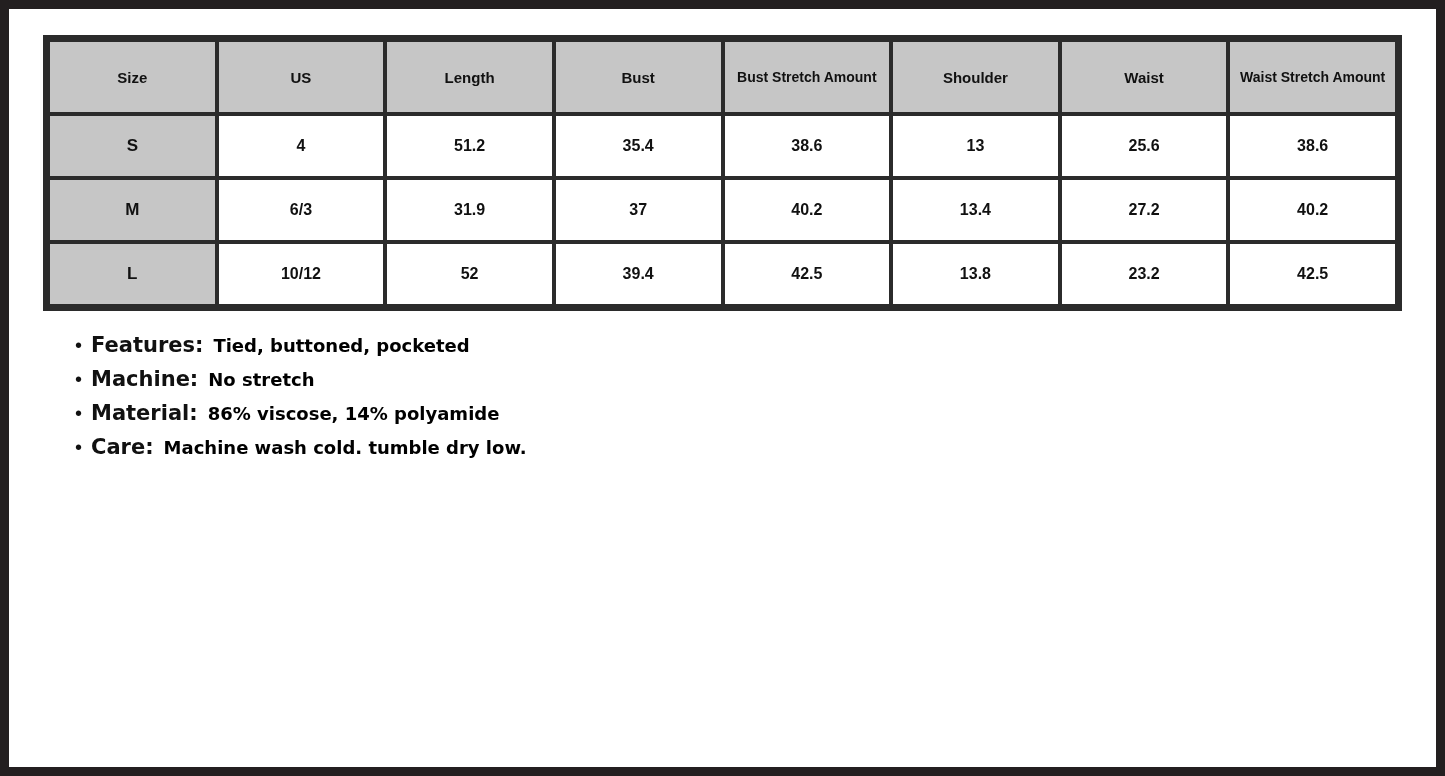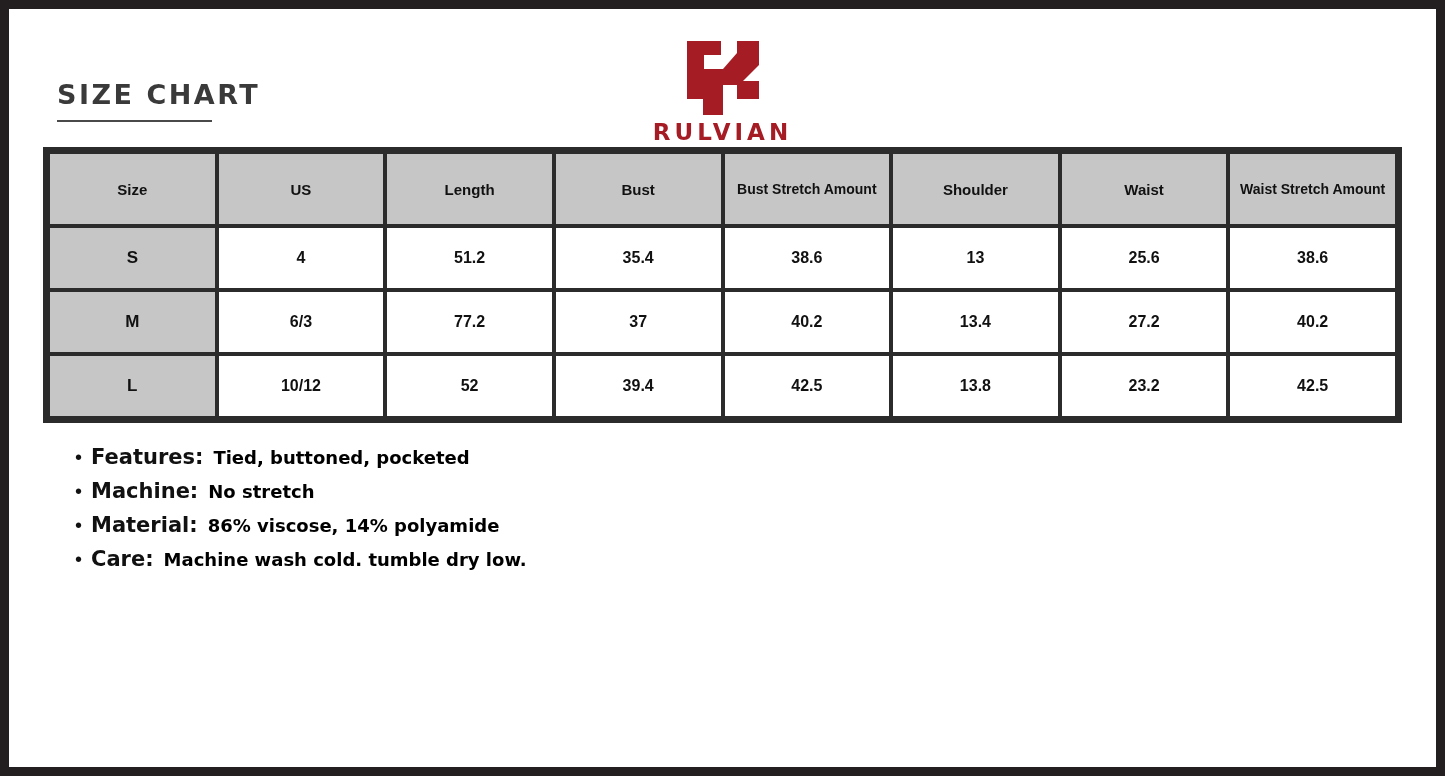--- a/index.html
+++ b/index.html
@@ -133,33 +133,20 @@
     margin-left: 10px;
     font-family: "DejaVu Sans", sans-serif;
   }
 </style>
 </head>
 <body>
 
 <div class="page">
   <div class="inner">
 
-    <div class="header">
-      <div class="title-block">
-        <div class="title">SIZE CHART</div>
-        <div class="title-rule"></div>
-      </div>
-      <div class="brand">
-        <svg class="brand-mark" width="92" height="78" viewBox="0 0 92 78" aria-hidden="true">
-          <path fill="#a51c24" d="M10 2 L44 2 L44 16 L27 16 L27 30 L46 30 L60 14 L60 2 L82 2 L82 26 L66 42 L82 42 L82 60 L60 60 L60 46 L46 46 L46 76 L26 76 L26 60 L10 60 Z"></path>
-          <path fill="#ffffff" d="M31 20 L40 20 L40 26 L31 26 Z"></path>
-        </svg>
-        <div class="brand-name">RULVIAN</div>
-      </div>
-    </div>
 
     <div class="table-wrap">
       <table class="size-chart">
         <thead>
           <tr>
             <th>Size</th>
             <th>US</th>
             <th>Length</th>
             <th>Bust</th>
             <th class="narrow-label">Bust Stretch Amount</th>
@@ -175,21 +162,21 @@
             <td>51.2</td>
             <td>35.4</td>
             <td>38.6</td>
             <td>13</td>
             <td>25.6</td>
             <td>38.6</td>
           </tr>
           <tr>
             <th class="row-head">M</th>
             <td>6/3</td>
-            <td>77.2</td>
+            <td>31.9</td>
             <td>37</td>
             <td>40.2</td>
             <td>13.4</td>
             <td>27.2</td>
             <td>40.2</td>
           </tr>
           <tr>
             <th class="row-head">L</th>
             <td>10/12</td>
             <td>52</td>

